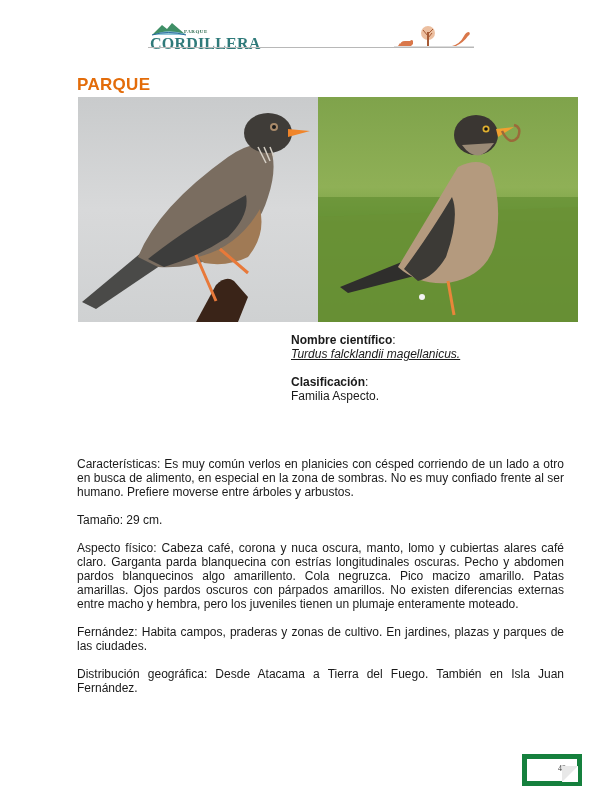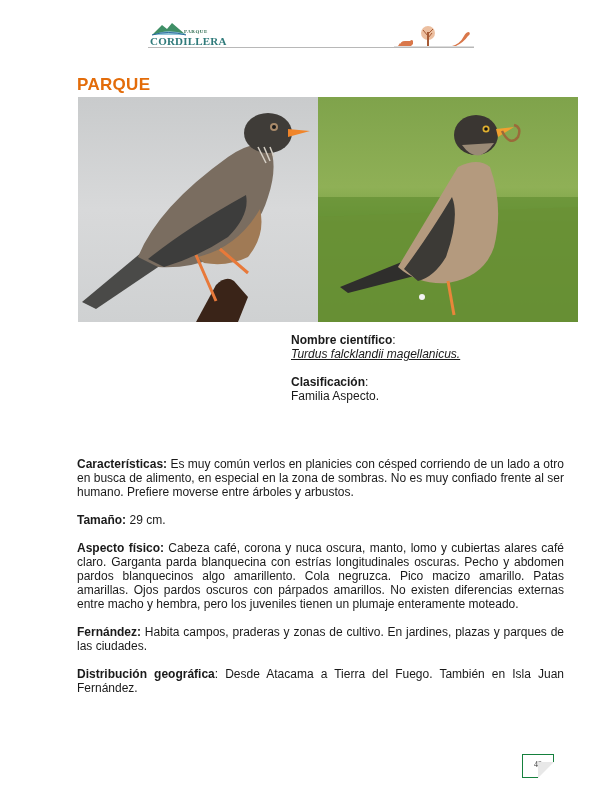--- a/index.html
+++ b/index.html
@@ -6,21 +6,21 @@
   body { width: 600px; height: 800px; position: relative; overflow: hidden;
          font-family: "Liberation Sans", sans-serif; color: #1a1a1a; }
 
   
   .header { position: absolute; left: 148px; top: 22px; width: 326px; height: 30px; }
   .logo { position: absolute; left: 0; top: 0; width: 80px; height: 28px; }
   .logo svg { position: absolute; left: 4px; top: 0; }
   .logo-small { position: absolute; left: 36px; top: 7px; font-family: "Liberation Serif", serif;
                 font-size: 5px; color: #2d6b4f; letter-spacing: 0.5px; font-weight: bold; }
   .logo-main { position: absolute; left: 2px; top: 13px; font-family: "Liberation Serif", serif;
-               font-size: 11px; color: #2f7a7a; letter-spacing: 0.2px; font-weight: bold; }
+               font-size: 16px; color: #2f7a7a; letter-spacing: 0.2px; font-weight: bold; }
   .header-rule { position: absolute; left: 0; top: 25px; width: 326px; height: 1px; background: #b8b8b8; }
   .header-art { position: absolute; right: 0; top: 2px; width: 80px; height: 24px; }
 
   
   .title { position: absolute; left: 77px; top: 75px; font-size: 17px; font-weight: bold;
            color: #e36c0a; letter-spacing: 0.3px; }
 
   
   .photos { position: absolute; left: 78px; top: 97px; width: 500px; height: 225px; display: flex; }
   .photo { height: 225px; position: relative; overflow: hidden; }
@@ -31,26 +31,26 @@
   
   .taxo { position: absolute; left: 249px; top: 333px; width: 320px; font-size: 12px; line-height: 14px; margin-left: 42px; }
   .taxo .group { margin-bottom: 14px; }
   .taxo .label { font-weight: bold; }
   .taxo .italic { font-style: italic; text-decoration: underline; }
 
   
   .body-text { position: absolute; left: 77px; top: 457px; width: 487px; font-size: 12px;
                line-height: 14px; text-align: justify; }
   .body-text p { margin: 0 0 14px 0; }
-  .body-text .label { font-weight: bold; }
+  .body-text .label { font-weight: normal; }
 
   
   .page-num { position: absolute; left: 522px; top: 754px; width: 30px; height: 22px;
-              border: 1px solid #15803d; background: #fff; font-family: "Liberation Serif", serif;
-              font-size: 8px; color: #333; text-align: center; line-height: 20px; }
+              border: 5px solid #15803d; background: #fff; font-family: "Liberation Serif", serif;
+              font-size: 8px; color: #333; text-align: center; line-height: 20px; padding-left: 20px; }
   .page-num .curl { position: absolute; right: -1px; bottom: -1px; width: 0; height: 0;
                     border-left: 8px solid #e8e8e8; border-top: 8px solid #e8e8e8;
                     border-right: 8px solid #fff; border-bottom: 8px solid #fff; }
 </style>
 </head>
 <body>
 
 <div class="header">
   <div class="logo">
     <svg width="34" height="14" viewBox="0 0 34 14">

